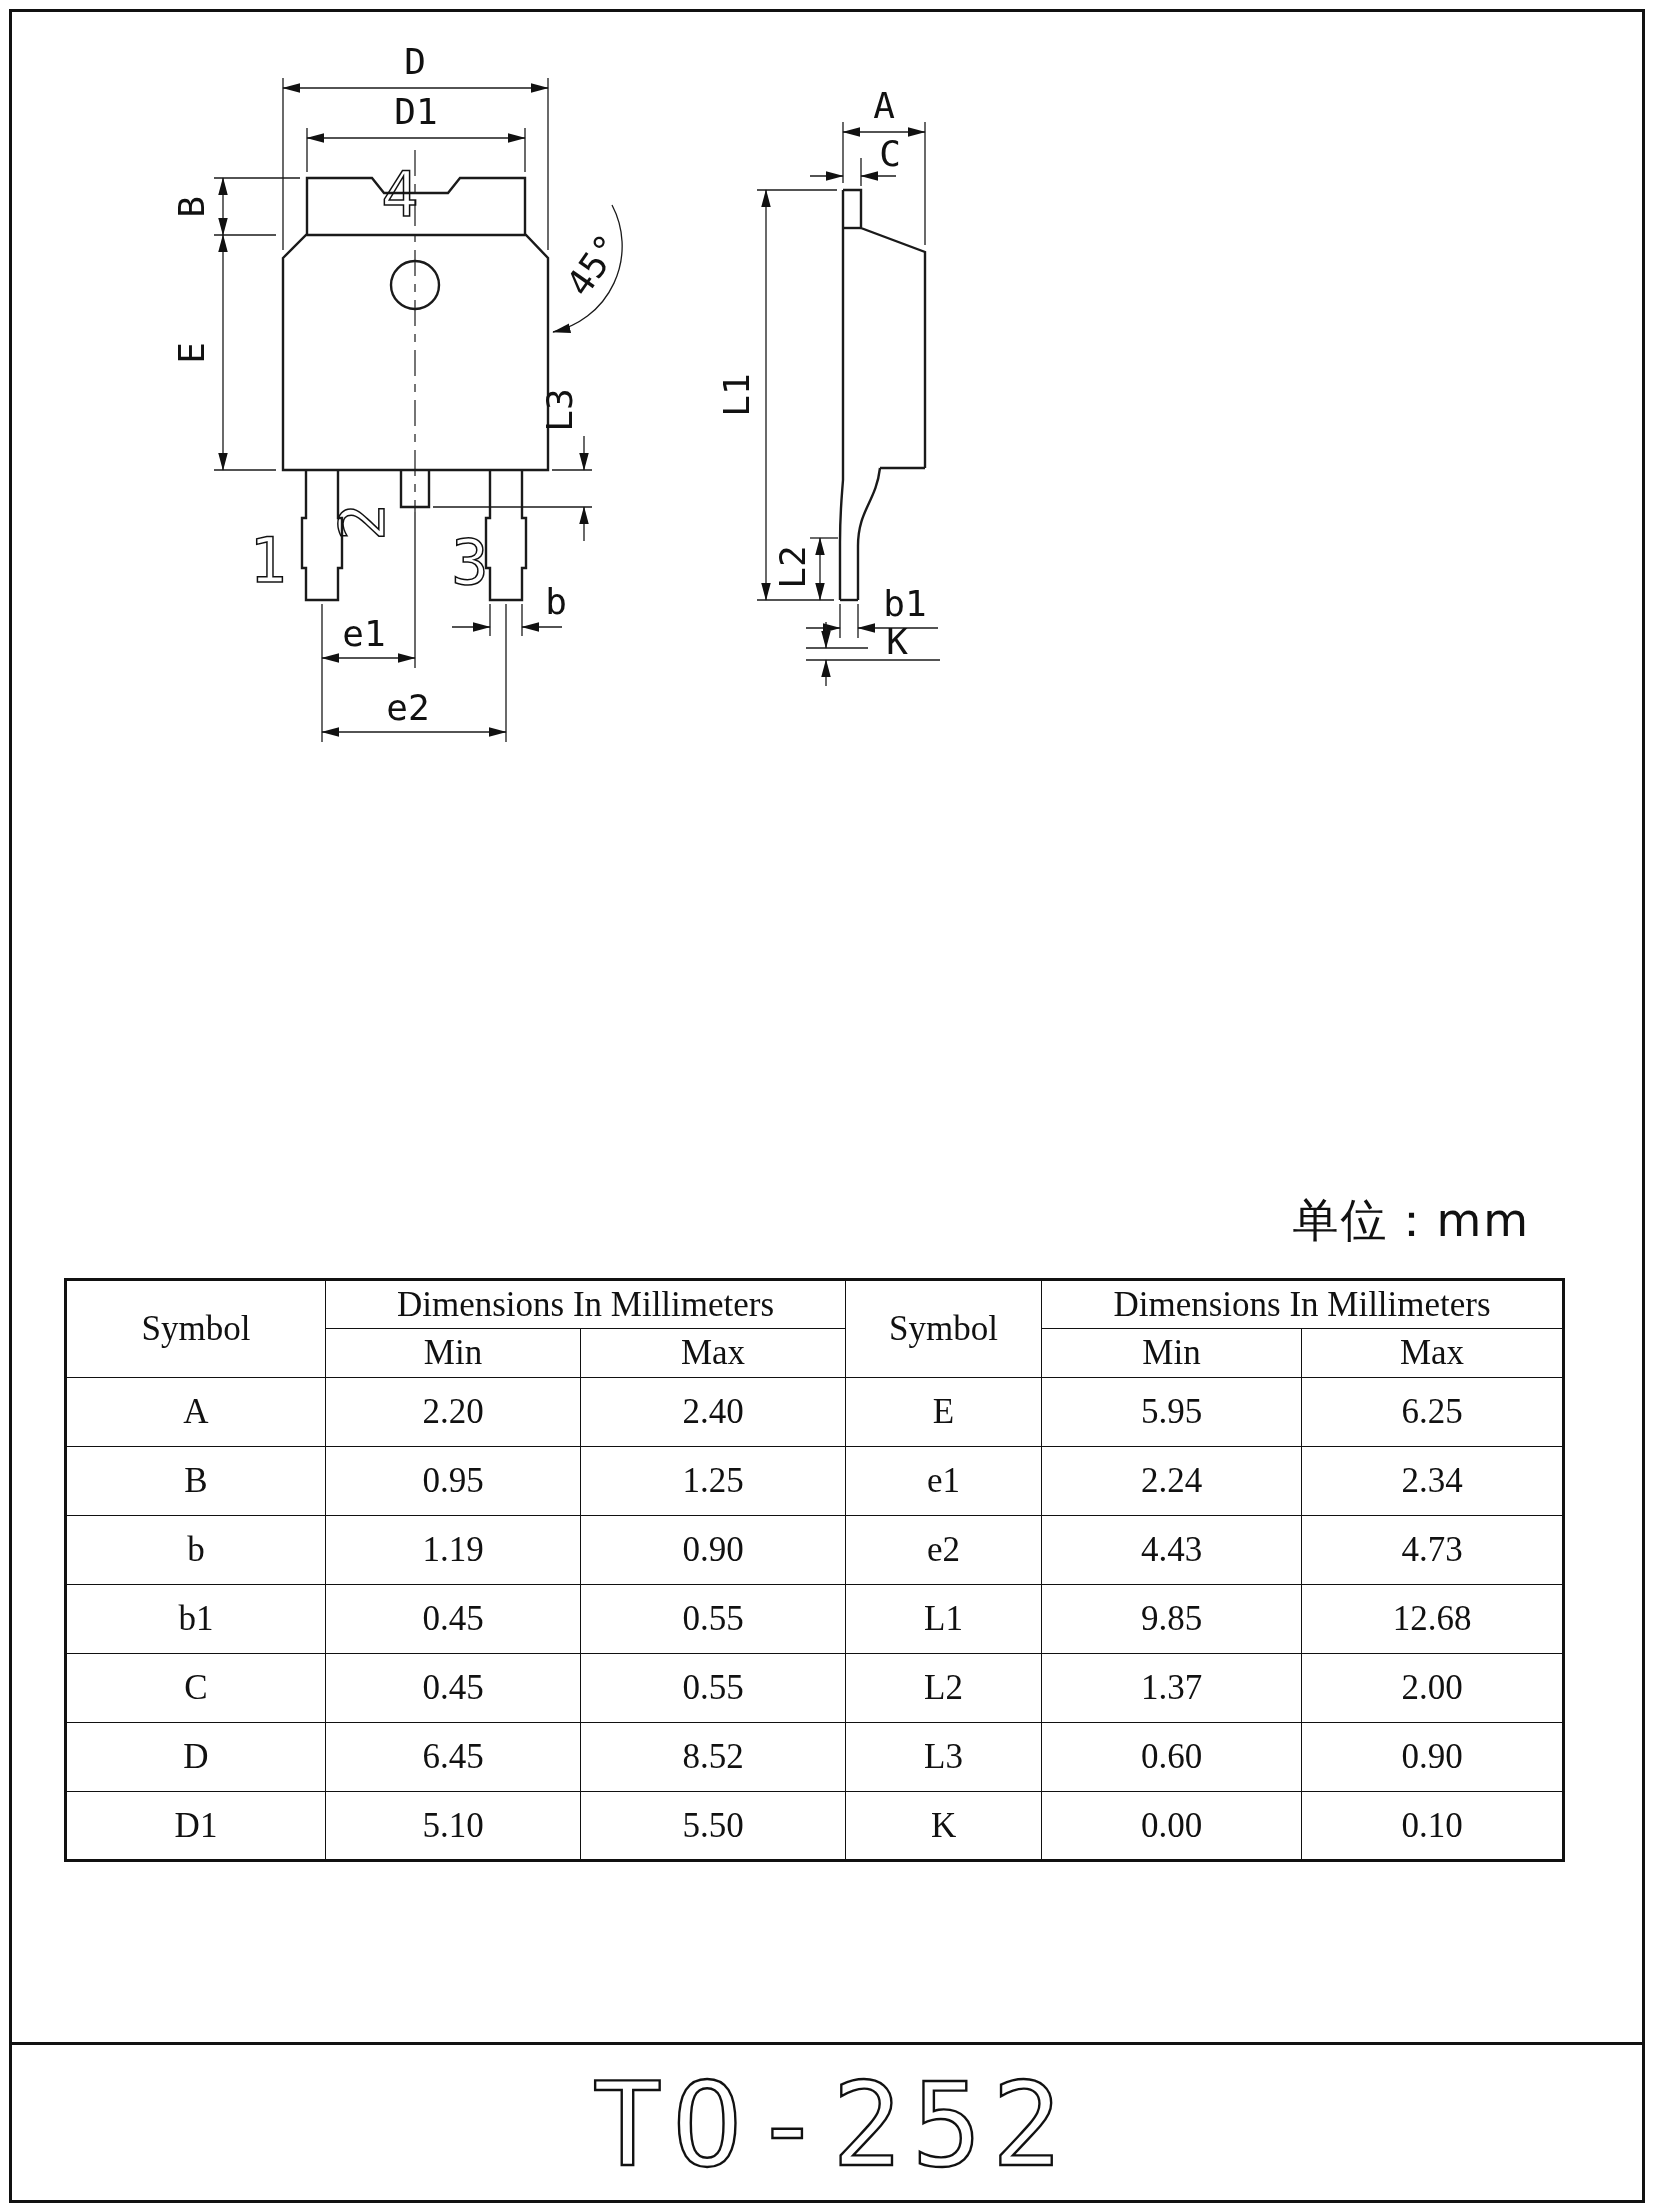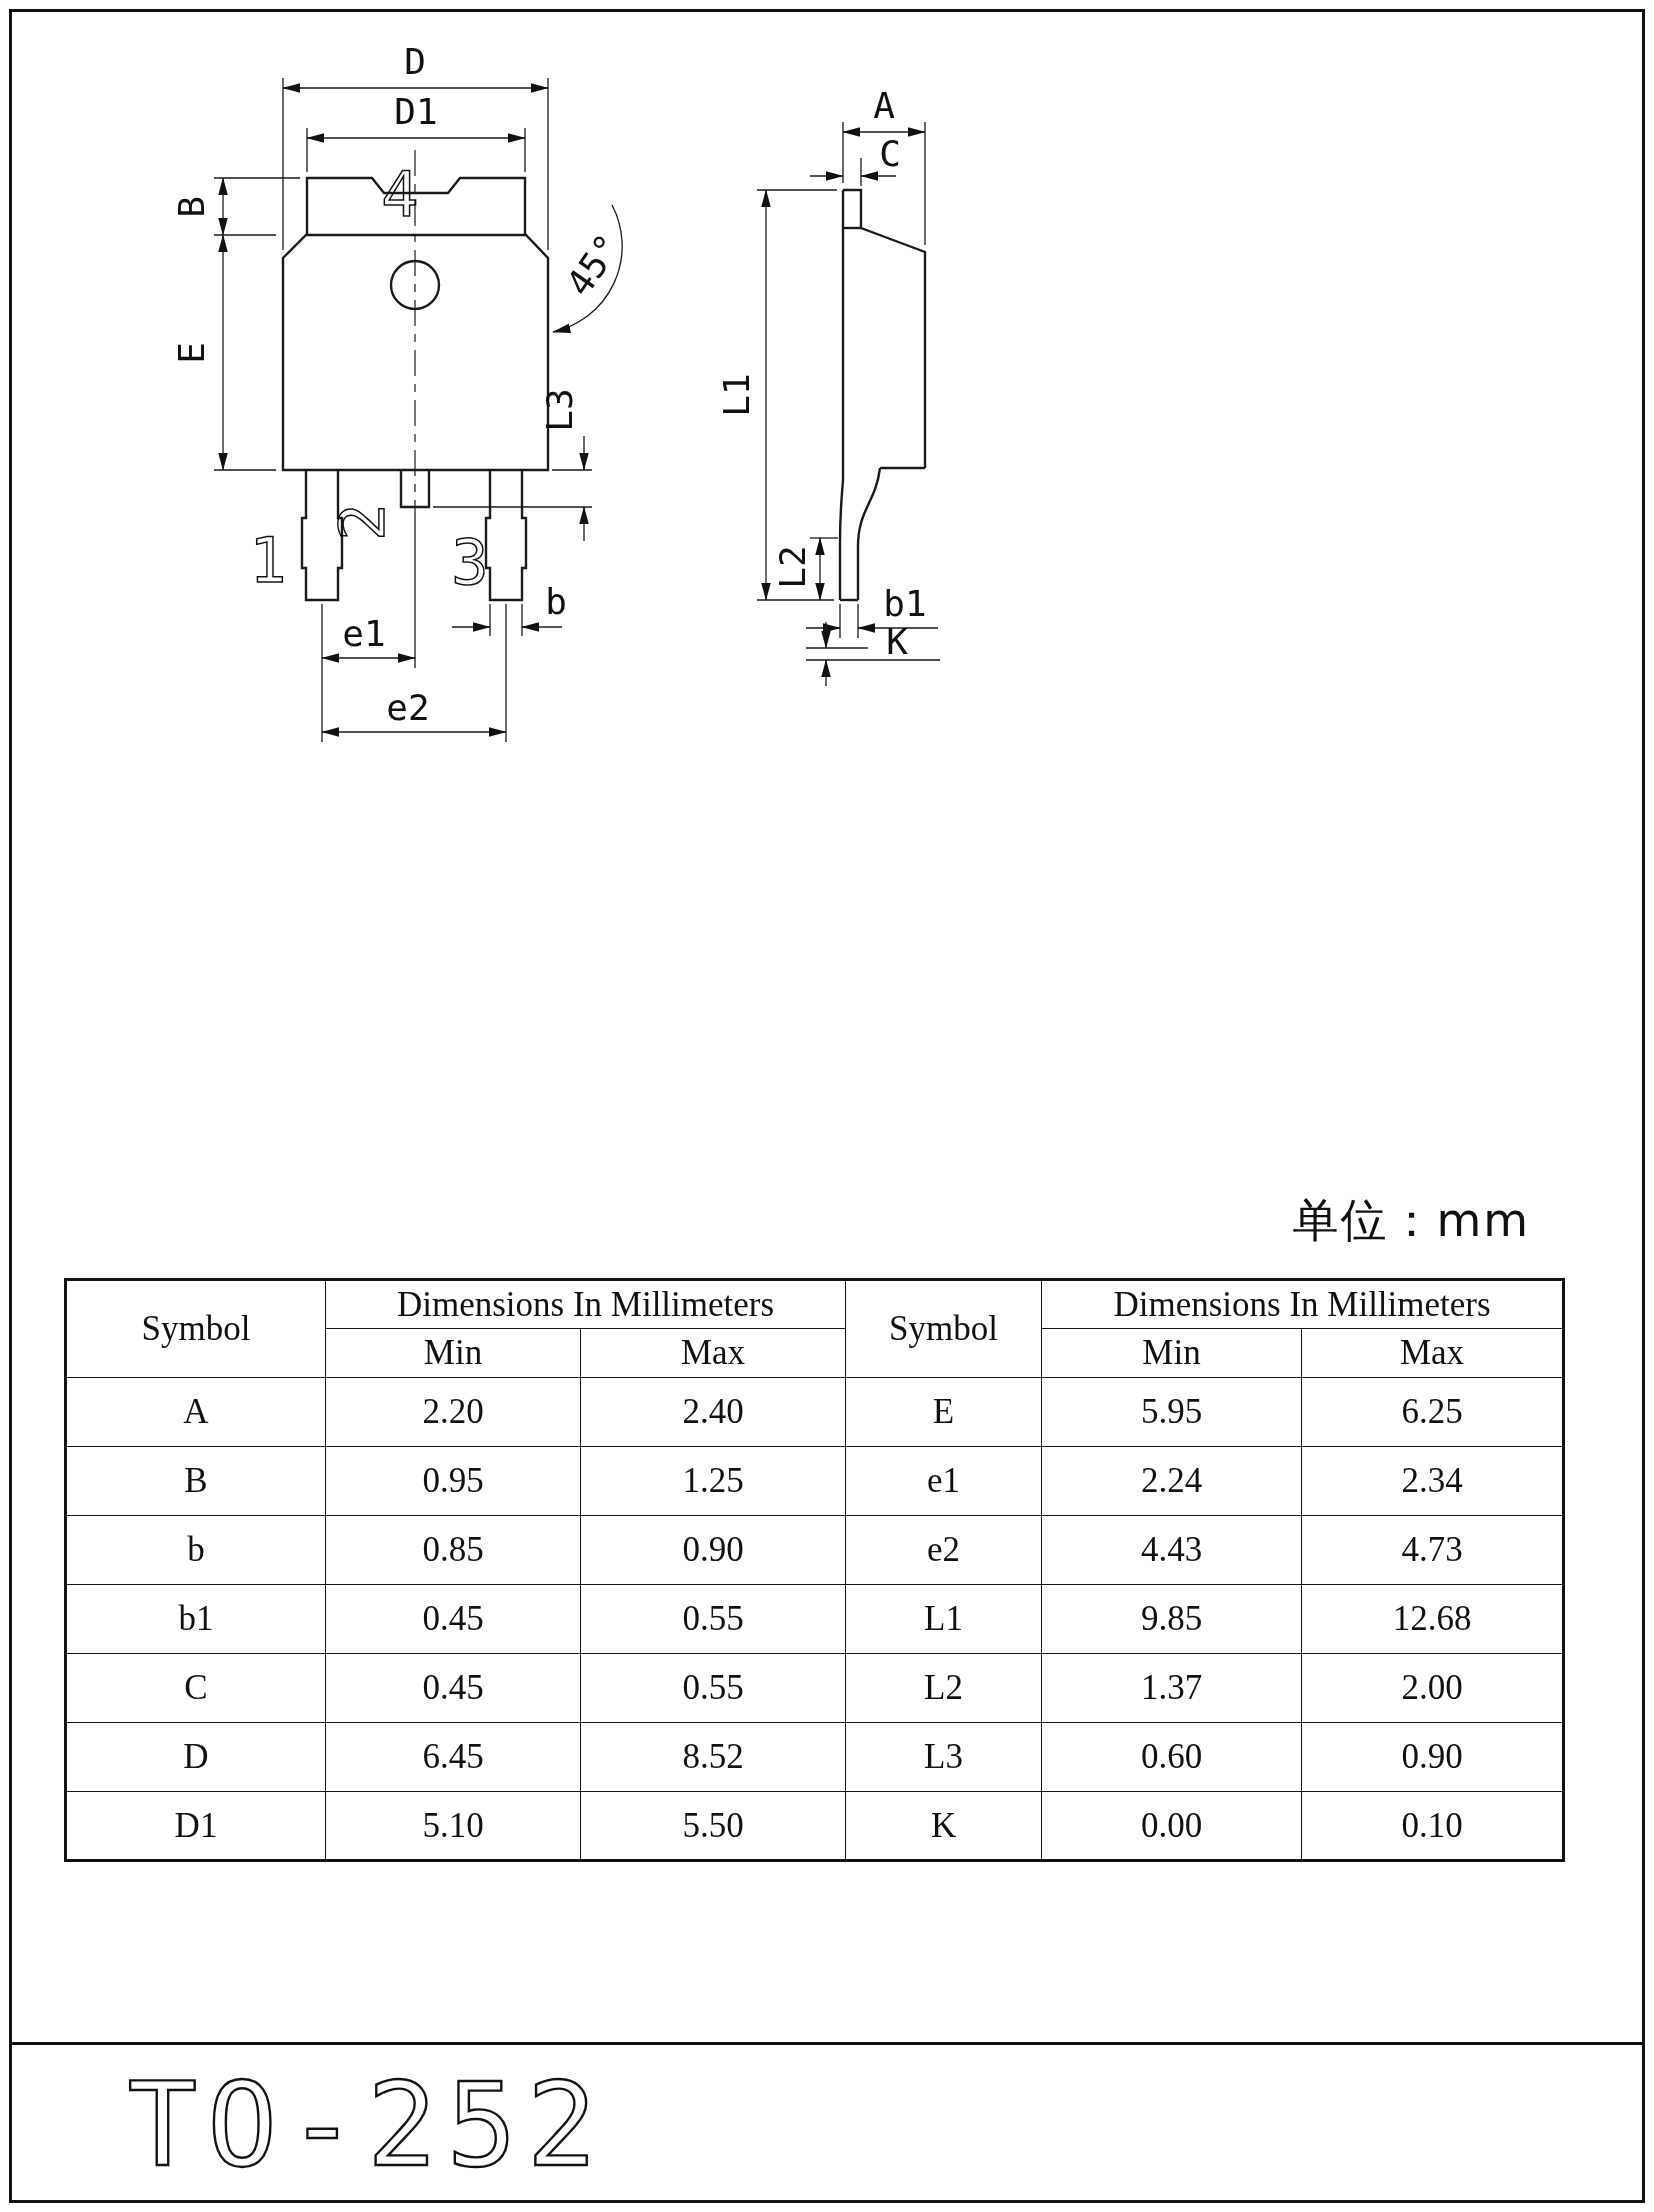--- a/index.html
+++ b/index.html
@@ -29,21 +29,21 @@
     font-family:Liberation Serif, serif;
   }
   table.dims td {
     border:1.7px solid #111; text-align:center; vertical-align:middle;
     font-size:35px; padding:0; overflow:hidden;
   }
   table.dims thead tr { height:49px; }
   table.dims tbody tr { height:69px; }
 
   .title-rule { position:absolute; left:9px; right:9px; top:2042px; border-top:3px solid #111; }
-  .title-wrap { position:absolute; left:17px; right:0; top:2052px; height:152px; display:flex; align-items:center; }
+  .title-wrap { position:absolute; left:10px; right:0; top:2052px; height:152px; display:flex; align-items:center; justify-content:center; }
   .title-svg { width:700px; height:150px; }
   .outline-title {
     font-family:"DejaVu Sans Mono", monospace; font-size:116px; letter-spacing:10px;
     fill:#ffffff; stroke:#111; stroke-width:2.4;
   }
 </style>
 </head>
 <body>
 
 <div class="page">
@@ -227,21 +227,21 @@
       <tr>
         <td>B</td>
         <td>0.95</td>
         <td>1.25</td>
         <td>e1</td>
         <td>2.24</td>
         <td>2.34</td>
       </tr>
       <tr>
         <td>b</td>
-        <td>0.85</td>
+        <td>1.19</td>
         <td>0.90</td>
         <td>e2</td>
         <td>4.43</td>
         <td>4.73</td>
       </tr>
       <tr>
         <td>b1</td>
         <td>0.45</td>
         <td>0.55</td>
         <td>L1</td>

